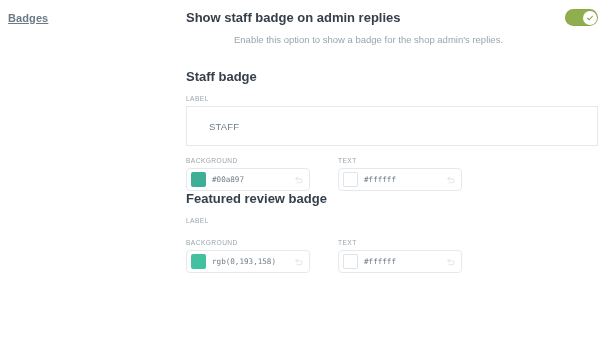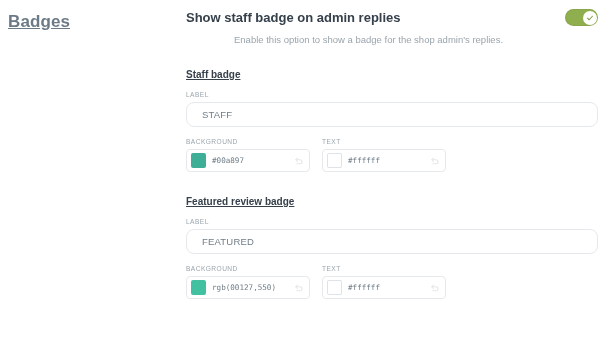--- a/index.html
+++ b/index.html
@@ -23,21 +23,21 @@
   }
 
   
   .rail {
     position: absolute;
     left: 8px;
     top: 12px;
     width: 160px;
   }
   .rail-title {
-    font-size: 17px;
+    font-size: 11px;
     font-weight: bold;
     color: #6b7a86;
     letter-spacing: .1px;
     text-decoration: underline;
   }
 
   
   .content {
     position: absolute;
     left: 186px;
@@ -82,59 +82,58 @@
     border-radius: 50%;
     background: #ffffff;
     display: flex;
     align-items: center;
     justify-content: center;
   }
   .switch .knob svg { display: block; }
 
   
   .section-head {
-    font-size: 10px;
+    font-size: 13px;
     font-weight: bold;
     color: #36404a;
-    text-decoration: underline;
   }
   .sec-staff  { margin-top: 23px; }
-  .sec-feat   { margin-top: 24px; }
+  .sec-feat   { }
 
   
   .flabel {
     font-size: 6.6px;
     letter-spacing: .45px;
     color: #9aa5ad;
     text-transform: uppercase;
     margin-top: 11px;
     margin-bottom: 4px;
   }
 
   
   .tinput {
-    height: 25px;
+    height: 40px;
     border: 1px solid #e6e9ec;
-    border-radius: 8px;
+    border-radius: 0;
     background: #fff;
     display: flex;
     align-items: center;
-    padding: 0 15px;
+    padding: 0 22px;
     box-sizing: border-box;
   }
   .tinput span {
     font-size: 9.5px;
     color: #6f7c87;
     letter-spacing: .2px;
   }
 
   
   .crow {
     display: flex;
-    gap: 12px;
+    gap: 28px;
   }
   .ccol { width: 124px; }
 
   .cfield {
     height: 23px;
     border: 1px solid #e6e9ec;
     border-radius: 4px;
     background: #fff;
     display: flex;
     align-items: center;
@@ -238,30 +237,27 @@
               <path d="M4.9 3.3 L3 5.2 L4.9 7.1" fill="none" stroke="#c9ced3" stroke-width="1.1" stroke-linecap="round" stroke-linejoin="round"></path>
             </svg>
           </div>
         </div>
       </div>
     </div>
 
     <div class="section-head sec-feat">Featured review badge</div>
 
     <div class="flabel">LABEL</div>
-    <div class="tinput">
-      <span>FEATURED</span>
-    </div>
 
     <div class="crow">
       <div class="ccol">
         <div class="flabel">BACKGROUND</div>
         <div class="cfield">
           <div class="swatch" style="background:#42c1a0;"></div>
-          <div class="cval">rgb(00127,550)</div>
+          <div class="cval">rgb(0,193,158)</div>
           <div class="undo">
             <svg width="11" height="11" viewBox="0 0 12 12">
               <path d="M3.2 5.2 H7.6 a2.2 2.2 0 0 1 0 4.4 H4.2" fill="none" stroke="#c9ced3" stroke-width="1.1" stroke-linecap="round"></path>
               <path d="M4.9 3.3 L3 5.2 L4.9 7.1" fill="none" stroke="#c9ced3" stroke-width="1.1" stroke-linecap="round" stroke-linejoin="round"></path>
             </svg>
           </div>
         </div>
       </div>
 
       <div class="ccol">

